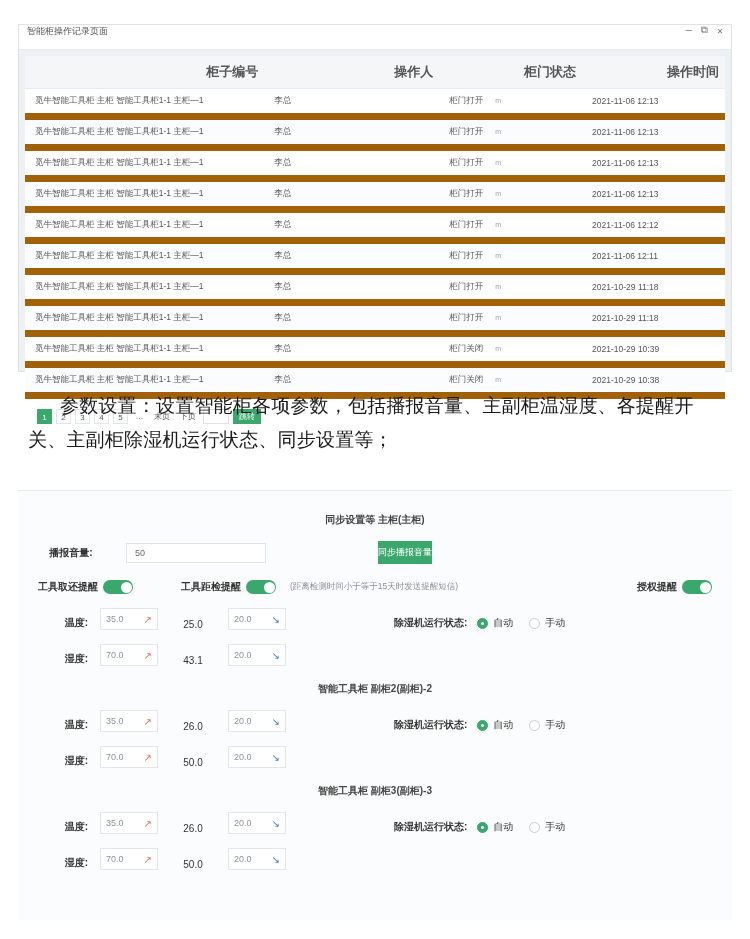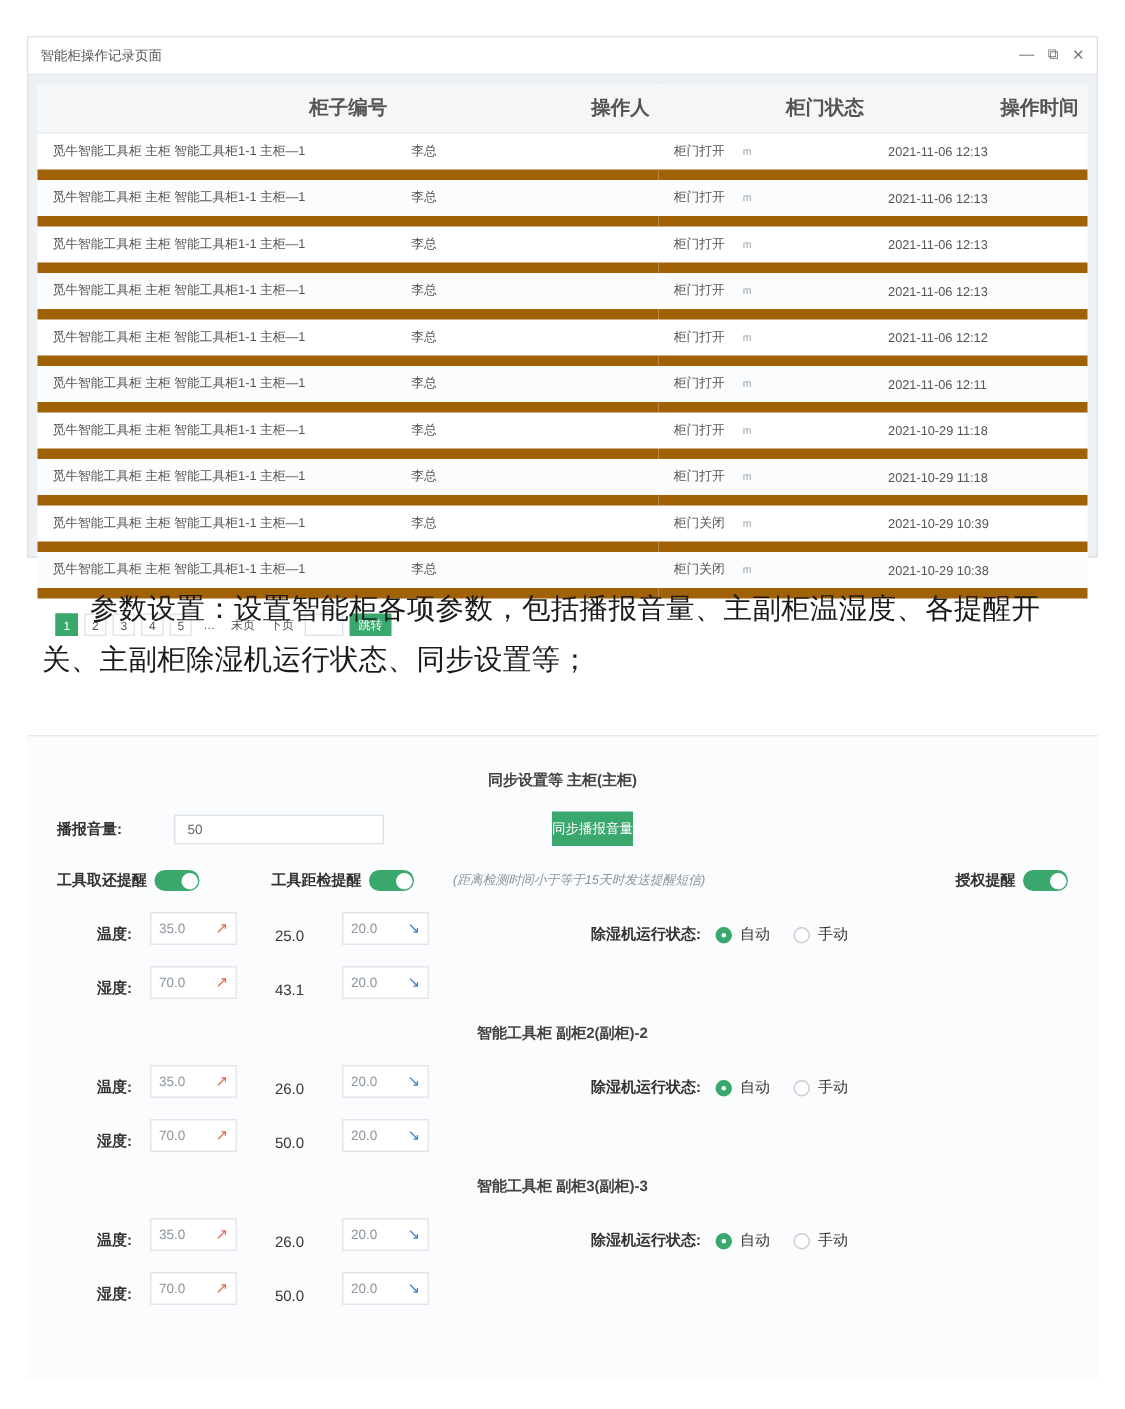--- a/index.html
+++ b/index.html
@@ -25,24 +25,25 @@
     height: 348px;
     background: #eef1f4;
     border: 1px solid #dfe3e8;
     box-sizing: border-box;
   }
   .win-title {
     height: 24px;
     background: #ffffff;
     border-bottom: 1px solid #e6e9ed;
     display: flex;
-    align-items: center;
+    align-items: flex-start;
     padding: 0 8px;
     font-size: 9px;
     color: #555;
+    font-family: Liberation Mono, monospace;
   }
   .win-title .t { flex: 1; }
   .win-ctrls { display: flex; gap: 9px; color: #777; font-size: 10px; }
   .win-ctrls span { cursor: default; }
 
   .tbl-wrap {
     background: #fff;
     margin: 6px 6px 0 6px;
   }
   table.log {
@@ -157,25 +158,25 @@
   .row {
     display: flex;
     align-items: center;
     padding: 0 20px;
     margin-top: 14px;
     font-size: 10px;
     color: #333;
   }
   .lbl {
     width: 66px;
-    text-align: left;
+    text-align: center;
     font-weight: bold;
     font-size: 10px;
     color: #333;
-    margin-right: 12px;
+    margin-right: 22px;
   }
   .txtbox {
     width: 140px;
     height: 20px;
     border: 1px solid #e0e4e8;
     background: #fff;
     font-size: 9px;
     color: #666;
     display: flex;
     align-items: center;
@@ -208,21 +209,21 @@
     display: inline-block;
   }
   .switch::after {
     content: "";
     position: absolute;
     right: 1.5px; top: 1.5px;
     width: 11px; height: 11px;
     border-radius: 50%;
     background: #fff;
   }
-  .hint { font-size: 8.5px; color: #8a9199; font-weight: normal; margin-left: 26px; font-style: italic; }
+  .hint { font-size: 8.5px; color: #8a9199; font-weight: normal; margin-left: 14px; }
 
   
   .tr {
     display: flex;
     align-items: flex-end;
     padding: 0 20px;
     margin-top: 14px;
     font-size: 10px;
   }
   .tr .lab {

